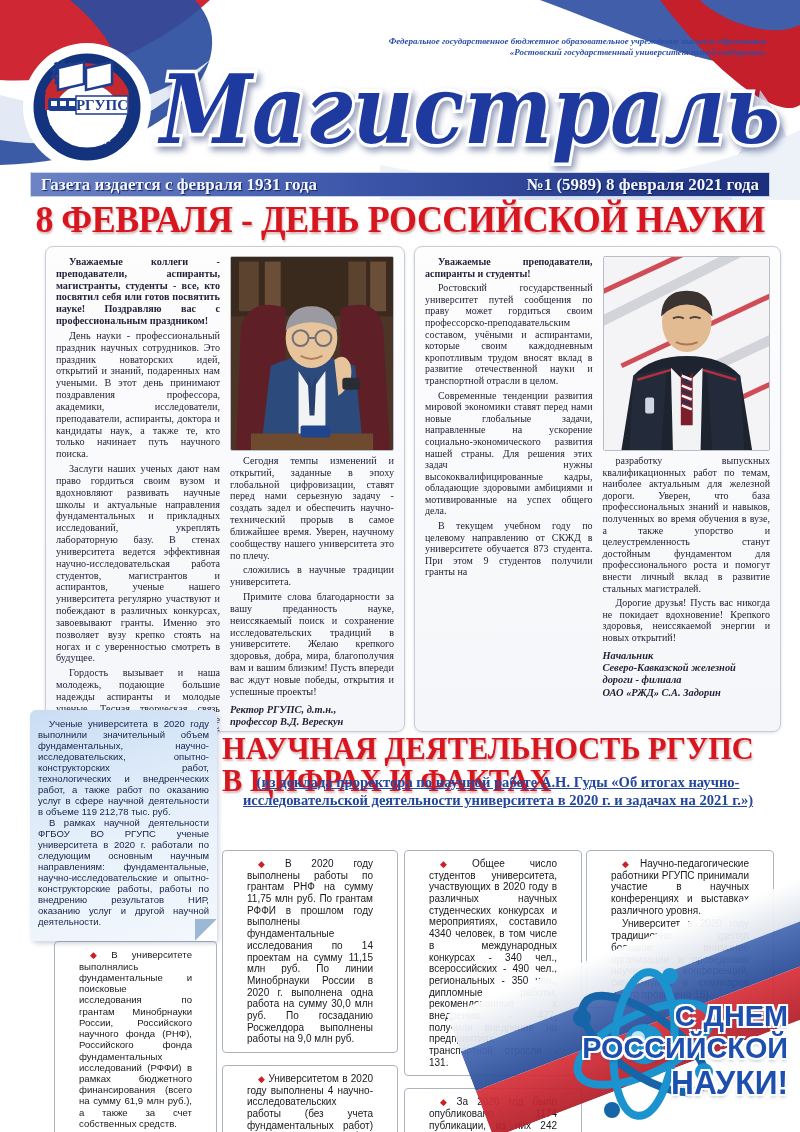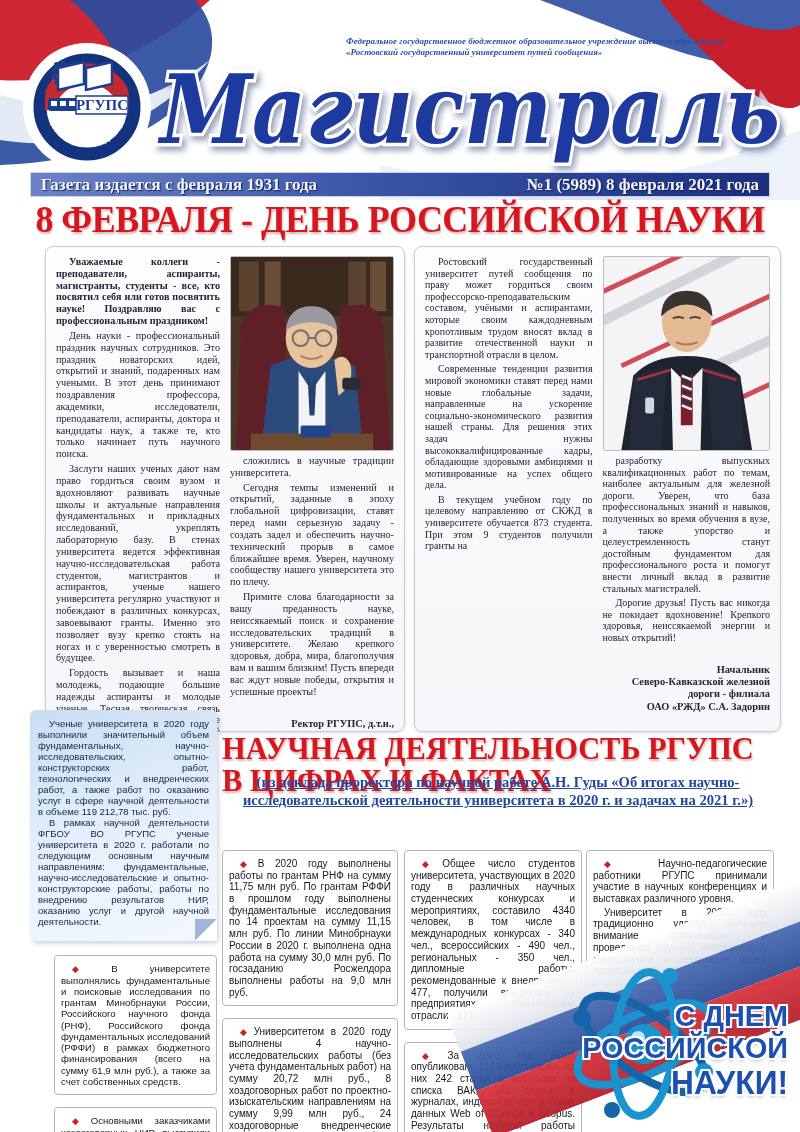--- a/index.html
+++ b/index.html
@@ -1,21 +1,21 @@
 <!DOCTYPE html>
 <html lang="ru"><head>
 <meta charset="utf-8">
 <style>
   html,body{margin:0;padding:0;background:#e9e9e9;}
   #page{position:relative;width:800px;height:1132px;margin:0 auto;background:#fff;overflow:hidden;
         font-family:"Liberation Serif",serif;color:#23233a;}
   
   #header-art{position:absolute;left:0;top:0;width:800px;height:200px;}
   #logo{position:absolute;left:20px;top:40px;width:134px;height:134px;}
-  #institution{position:absolute;right:34px;top:36px;width:420px;
+  #institution{position:absolute;right:34px;top:36px;width:420px;text-align:right;
                font-style:italic;font-weight:bold;font-size:9px;line-height:1.25;color:#2b50a8;}
   #masthead{position:absolute;left:150px;top:28px;width:640px;height:150px;}
   #datebar{position:absolute;left:30px;top:172px;width:740px;height:25px;
            background:linear-gradient(90deg,#6d83c6 0%,#3c55a8 45%,#1b2f7d 100%);
            border:1px solid #c7d2ec;box-sizing:border-box;
            display:flex;justify-content:space-between;align-items:center;padding:0 10px;
            color:#f4f7ff;font-weight:bold;font-size:17px;text-shadow:1px 1px 1px #10205a;}
   
   .red-head{color:#d8161f;font-weight:bold;text-shadow:1px 2px 2px rgba(110,10,10,.3);}
   #main-headline{position:absolute;left:0;top:198px;width:800px;text-align:center;
@@ -26,37 +26,37 @@
           box-shadow:0 1px 3px rgba(60,70,110,.18);padding:9px 10px;box-sizing:border-box;
           overflow:hidden;display:flex;gap:10px;}
   #artbox-left{width:360px;}
   #artbox-right{width:367px;}
   .artcol{flex:1;font-size:10.2px;line-height:1.16;text-align:justify;}
   #artbox-right .artcol{font-size:10px;}
   .artcol p{margin:0 0 3px 0;text-indent:13px;}
   .artcol p.b{font-weight:bold;}
   .photo{width:100%;height:195px;border:1px solid #b9bdc6;border-radius:2px;margin-bottom:4px;
          display:block;box-sizing:border-box;}
-  .signature{font-weight:bold;text-align:right;white-space:pre-line;
-             font-size:10.4px;margin-top:20px;line-height:1.2;}
+  .signature{font-weight:bold;font-style:italic;white-space:pre-line;
+             font-size:10.4px;margin-top:6px;line-height:1.2;}
   
   #sci-headline{position:absolute;left:222px;top:733px;width:555px;font-size:31px;line-height:1.04;
                 transform:scaleX(.98);transform-origin:left;}
   #sci-subtitle{position:absolute;left:222px;top:773px;width:552px;text-align:center;
                 font-weight:bold;font-size:14.6px;line-height:1.25;color:#23479e;text-decoration:underline;}
   .sans{font-family:"Liberation Sans",sans-serif;}
-  .factbox{border:1px solid #aeb4bd;border-radius:4px;background:#fff;padding:7px 6px;
+  .factbox{border:1px solid #aeb4bd;border-radius:4px;background:#fff;padding:7px 24px;
            box-sizing:border-box;margin-bottom:12px;
            font-size:10px;line-height:1.17;text-align:justify;color:#17181c;}
   .factbox p{margin:0;text-indent:11px;}
   .factbox p + p{margin-top:2px;}
   .dia{color:#cc2027;font-size:9px;padding-right:3px;}
   #sidebar{position:absolute;left:30px;top:710px;width:187px;}
   #introbox{position:relative;background:linear-gradient(160deg,#c9ddf3 0%,#e8f1fb 55%,#f3f8fd 100%);
-            border-radius:6px;padding:8px 8px 14px 8px;box-sizing:border-box;margin-bottom:14px;
+            border-radius:6px;padding:8px 8px 14px 8px;box-sizing:border-box;
             font-size:9.5px;line-height:1.16;text-align:justify;color:#13224a;
             box-shadow:2px 3px 4px rgba(80,100,140,.25);}
   #introbox p{margin:0;text-indent:11px;}
   #introbox .fold{position:absolute;right:0;bottom:0;width:0;height:0;
                   border-left:22px solid transparent;border-bottom:22px solid #fff;}
   #introbox .fold2{position:absolute;right:0;bottom:0;width:0;height:0;
                    border-bottom:22px solid transparent;border-left:22px solid #9db8d6;}
   #sidebar .factbox{font-size:9.6px;margin-left:24px;}
   #facts-col1{position:absolute;left:222px;top:850px;width:176px;}
   #facts-col2{position:absolute;left:404px;top:850px;width:178px;}
@@ -161,30 +161,31 @@
             <circle cx="70" cy="82" r="8"></circle>
               <circle cx="93" cy="82" r="8"></circle>
               <line x1="78" y1="82" x2="85" y2="82"></line>
           </g>
           <path d="M70,100 Q81,106 92,100" stroke="#b0805c" stroke-width="2" fill="none"></path>
           <path d="M108,140 Q125,128 120,108 Q114,96 104,104 Z" fill="#e8c49c"></path>
           <rect x="112" y="122" width="18" height="12" rx="3" fill="#2a2c33"></rect>
           <rect x="20" y="178" width="123" height="17" fill="#6e4a2f"></rect>
           <rect x="70" y="170" width="30" height="12" rx="2" fill="#20458c"></rect>
         </svg>
+        <p><span>Сегодня темпы изменений и открытий, заданные в эпоху глобальной цифровизации, ставят перед нами серьезную задачу - создать задел и обеспечить научно-технический прорыв в самое ближайшее время. Уверен, научному сообществу нашего университета это по плечу.</span></p>
         <p><span>сложились в научные традиции университета.</span></p>
-        <p><span>Сегодня темпы изменений и открытий, заданные в эпоху глобальной цифровизации, ставят перед нами серьезную задачу - создать задел и обеспечить научно-технический прорыв в самое ближайшее время. Уверен, научному сообществу нашего университета это по плечу.</span></p>
         <p><span>Примите слова благодарности за вашу преданность науке, неиссякаемый поиск и сохранение исследовательских традиций в университете. Желаю крепкого здоровья, добра, мира, благополучия вам и вашим близким! Пусть впереди вас ждут новые победы, открытия и успешные проекты!</span></p>
         <div class="signature">Ректор РГУПС, д.т.н.,
 профессор В.Д. Верескун</div>
       </div>
     </div>
 
     <div class="artbox" id="artbox-right">
       <div class="artcol">
+        <p class="b"><span>Уважаемые преподаватели, аспиранты и студенты!</span></p>
         <p><span>Ростовский государственный университет путей сообщения по праву может гордиться своим профессорско-преподавательским составом, учёными и аспирантами, которые своим каждодневным кропотливым трудом вносят вклад в развитие отечественной науки и транспортной отрасли в целом.</span></p>
         <p><span>Современные тенденции развития мировой экономики ставят перед нами новые глобальные задачи, направленные на ускорение социально-экономического развития нашей страны. Для решения этих задач нужны высококвалифицированные кадры, обладающие здоровыми амбициями и мотивированные на успех общего дела.</span></p>
         <p><span>В текущем учебном году по целевому направлению от СКЖД в университете обучается 873 студента. При этом 9 студентов получили гранты на</span></p>
       </div>
       <div class="artcol">
         <svg class="photo" viewBox="0 0 172 195" preserveAspectRatio="xMidYMid slice">
           <rect width="172" height="195" fill="#f4f4f6"></rect>
           <g stroke="#c9303c" stroke-width="5" opacity=".85">
             <line x1="-10" y1="40" x2="120" y2="-20"></line>
               <line x1="20" y1="110" x2="190" y2="30"></line>

